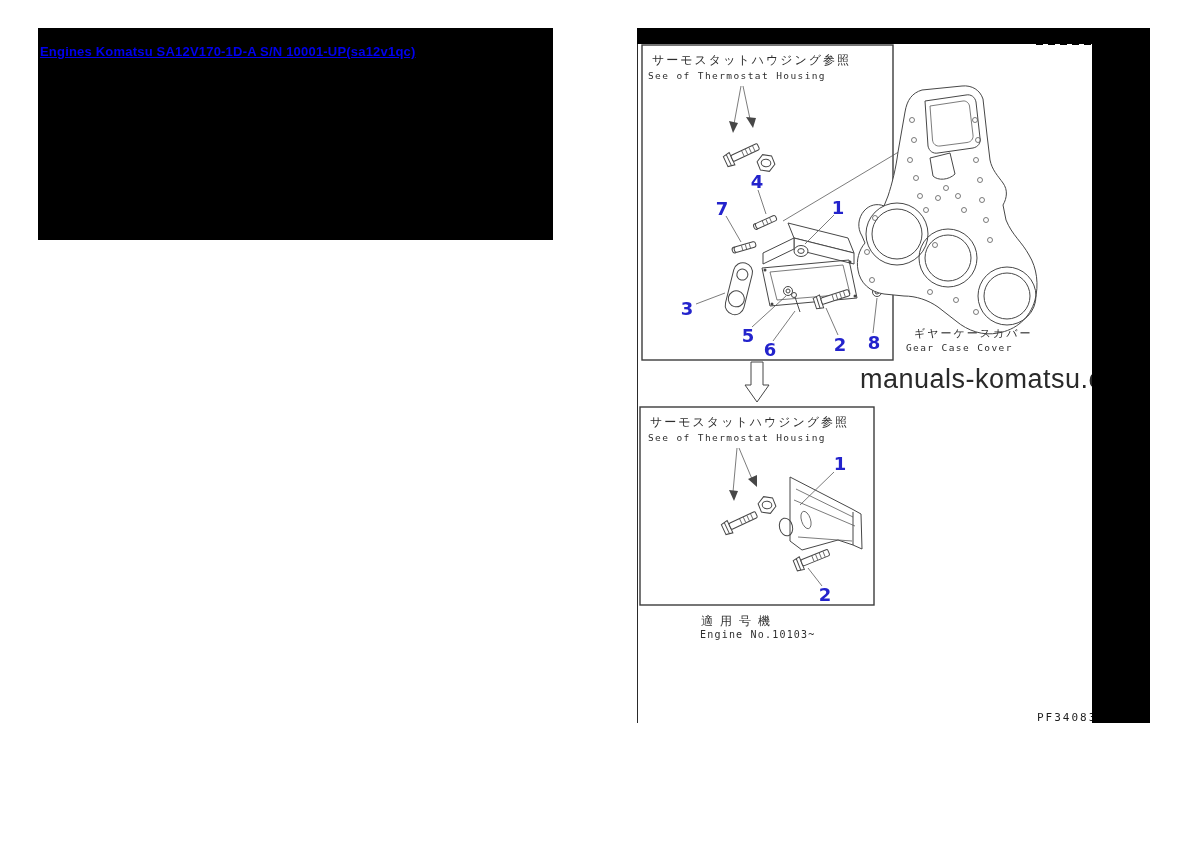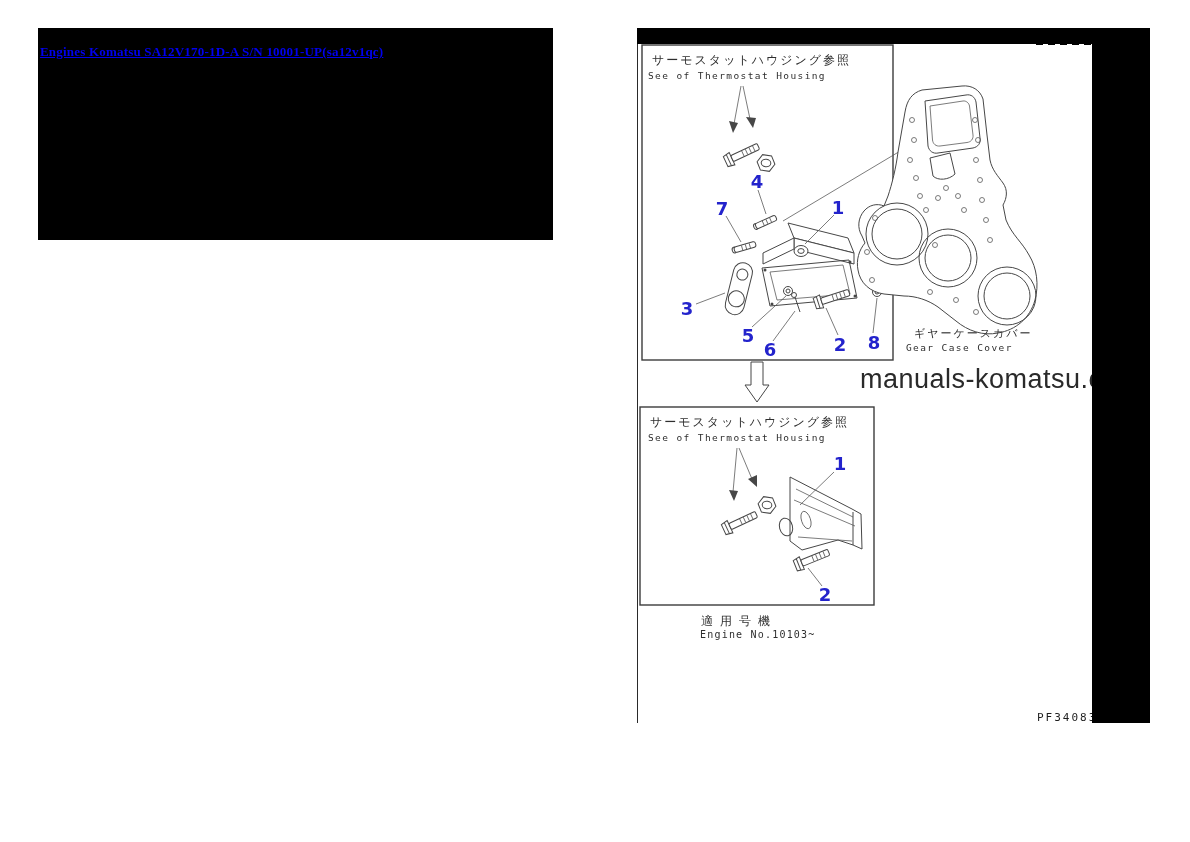--- a/index.html
+++ b/index.html
@@ -12,21 +12,21 @@
   
   #redact-left  { left:38px;  top:28px; width:515px; height:212px; background:#000; z-index:4; }
   #band-top     { left:637px; top:28px; width:455px; height:16px;  background:#000; z-index:5; }
   #band-right   { left:1092px;top:28px; width:58px;  height:695px; background:#000; z-index:5; }
   #dash-remnant { left:1036px; top:40px; width:58px; height:5px; z-index:3;
     background:repeating-linear-gradient(90deg,#000 0 7px,transparent 7px 12px); }
 
   
   #catalog-link {
     position:absolute; left:2px; top:16px; white-space:nowrap;
-    font-family:Liberation Serif, serif; font-weight:bold; font-size:13px;
+    font-family:Liberation Sans, sans-serif; font-weight:bold; font-size:13px;
     color:#0000ee; text-decoration:underline; letter-spacing:0.2px;
   }
 
   #vline-left { left:637px; top:28px; width:1px; height:695px; background:#2a2a2a; z-index:2; }
 
   #watermark {
     left:860px; top:364px; z-index:2; color:#2a2a2a;
     font-family:"Liberation Sans", sans-serif; font-size:27px; letter-spacing:0.5px;
   }
 

